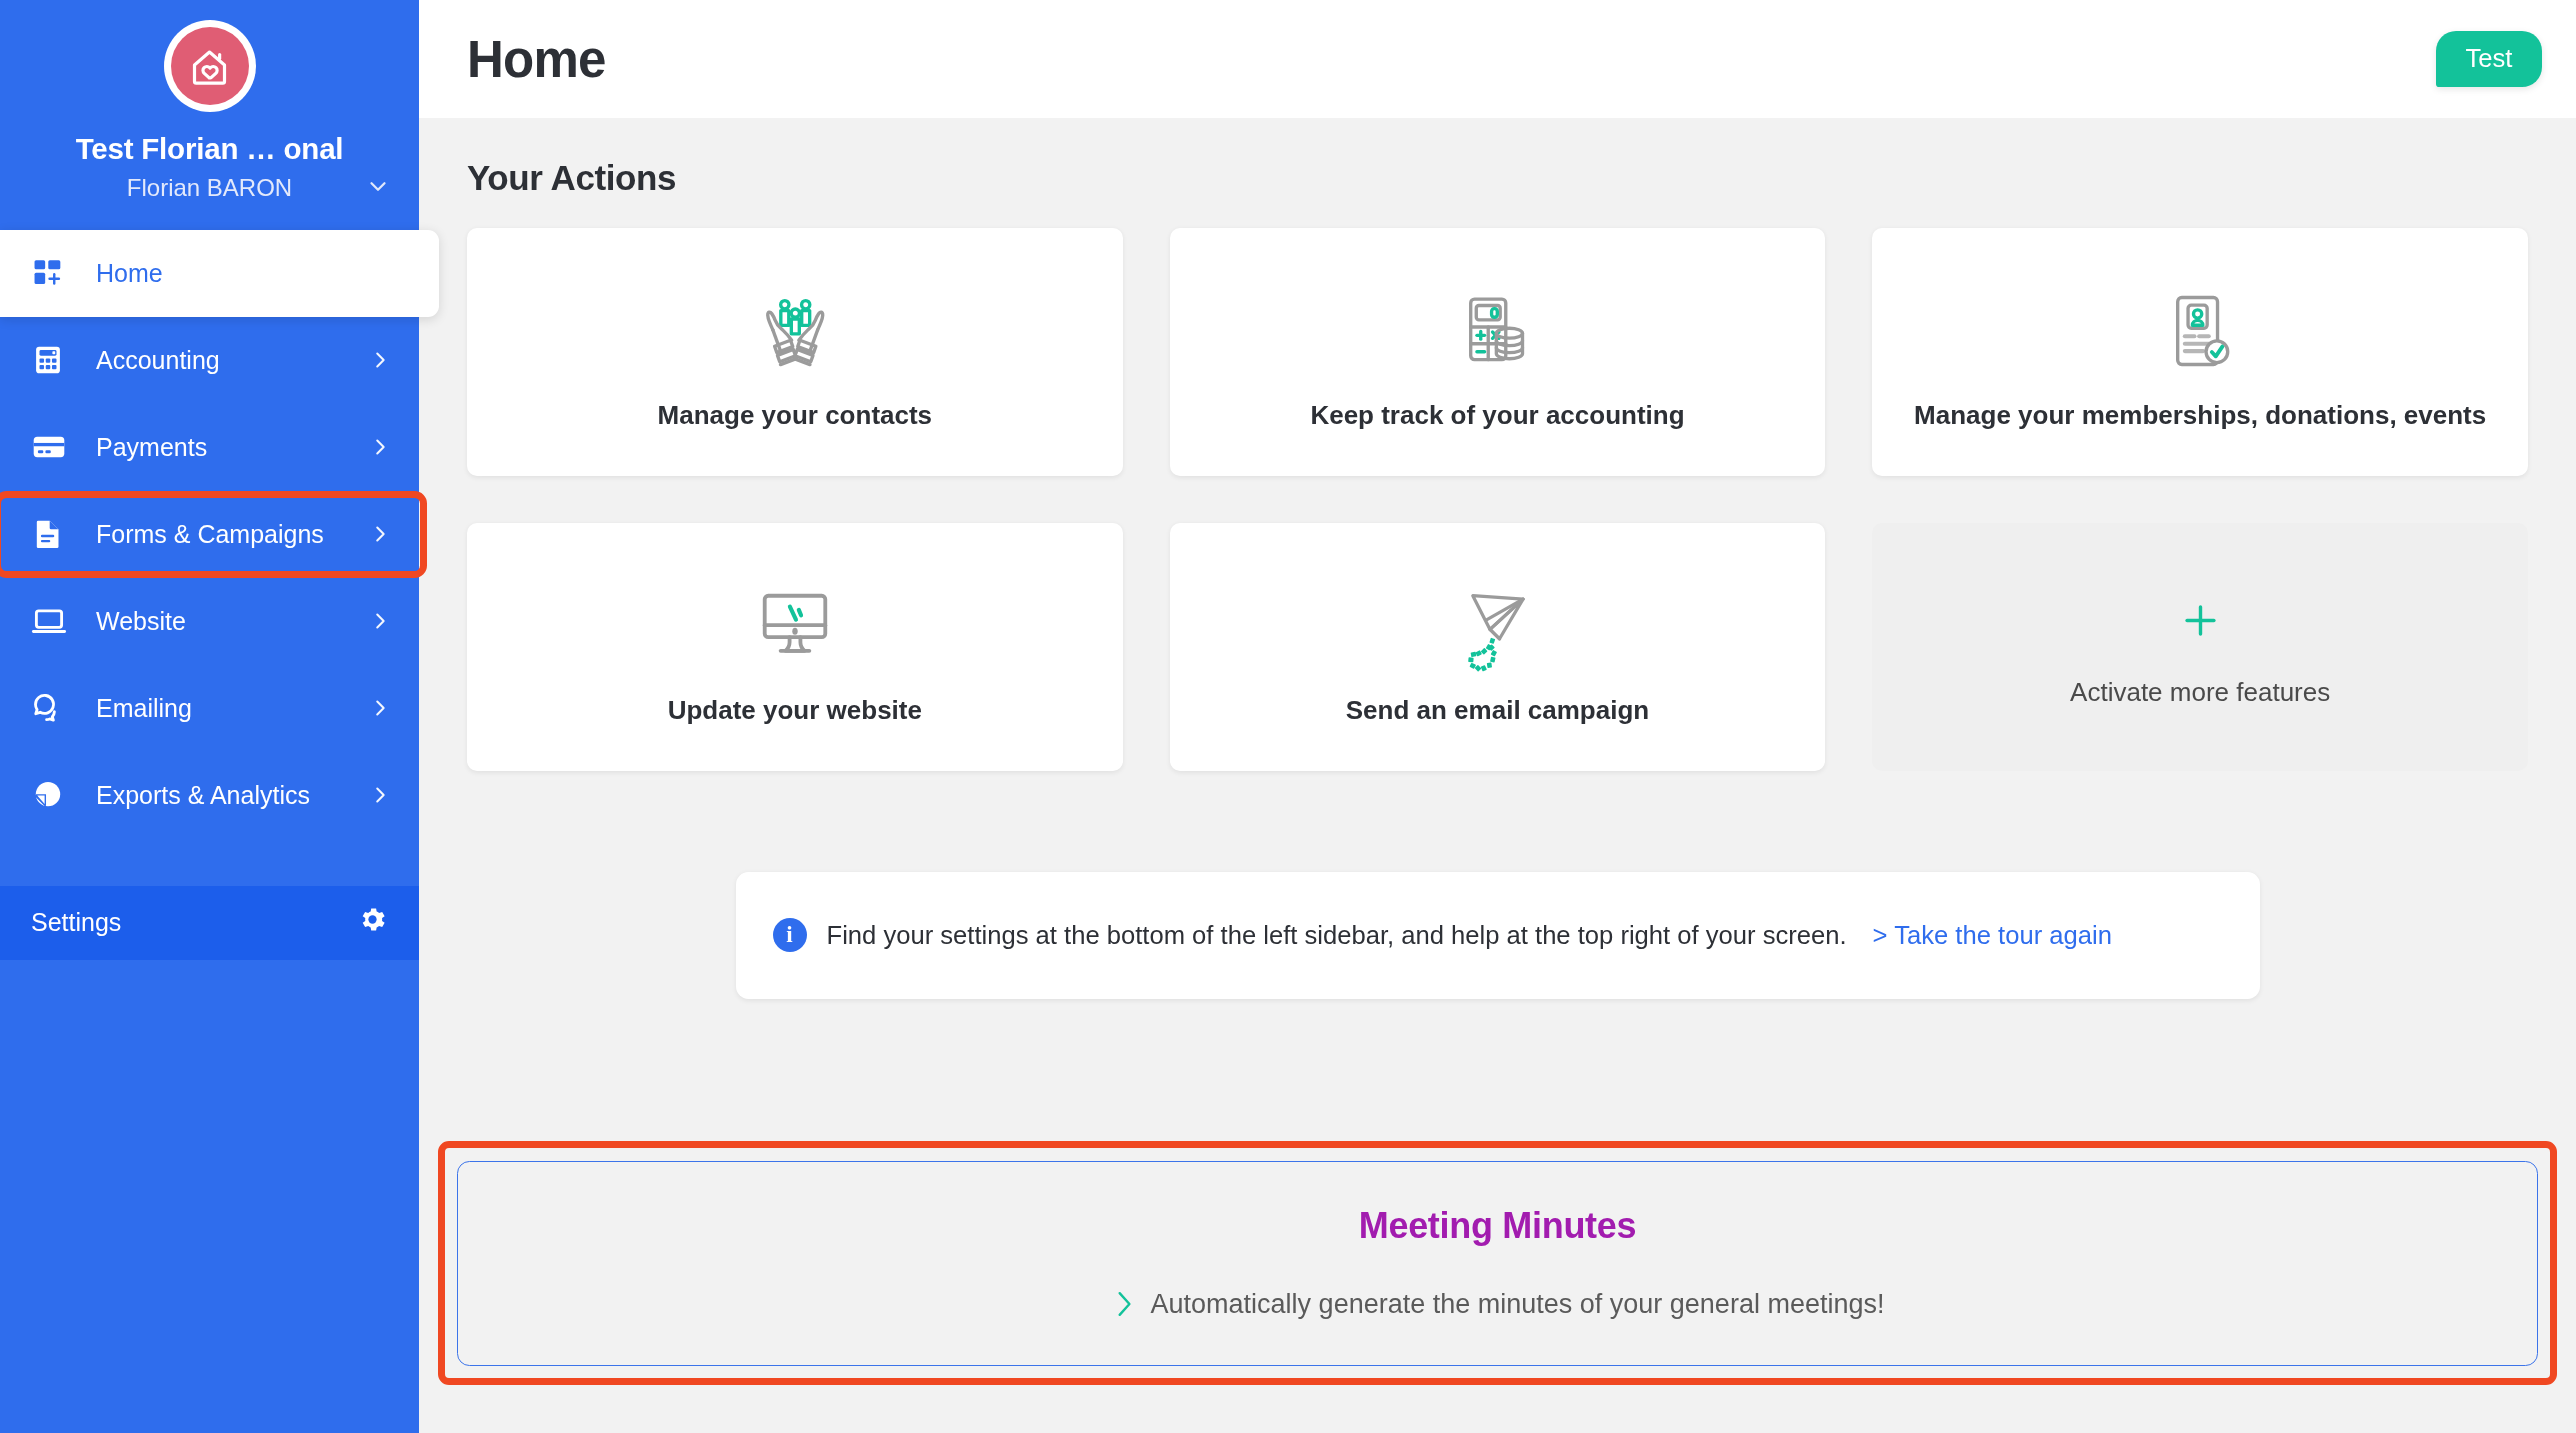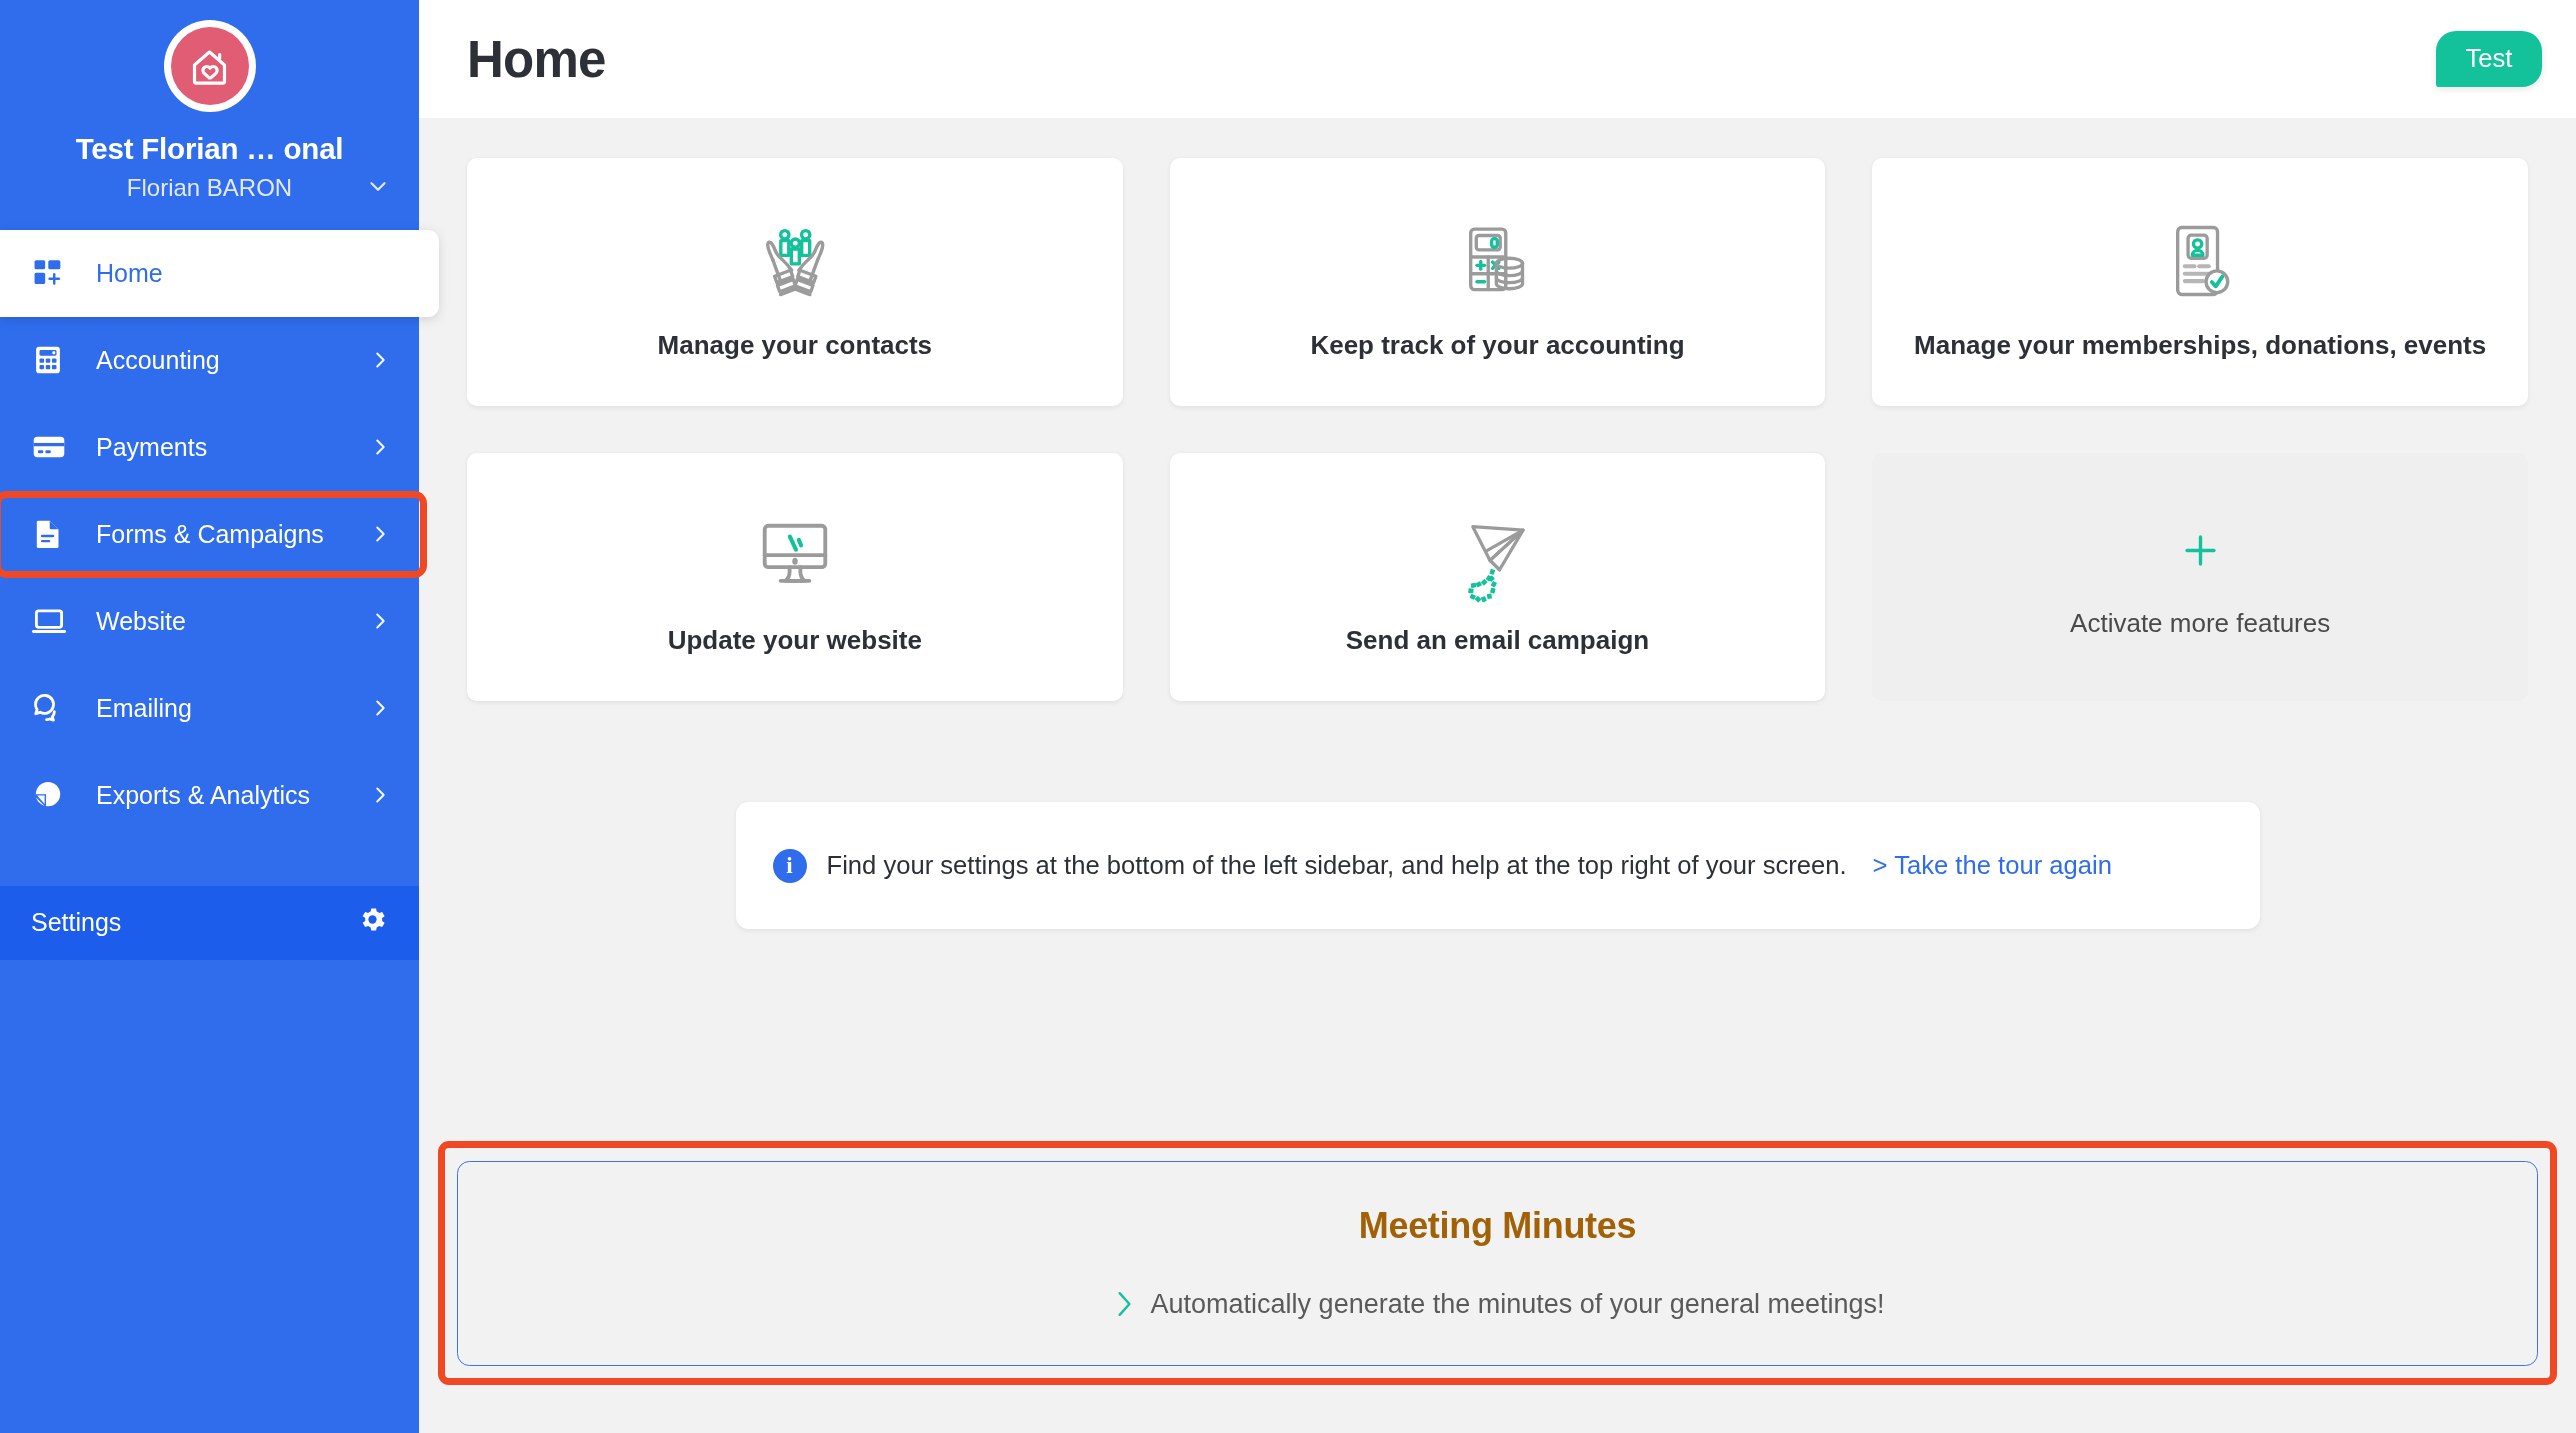--- a/index.html
+++ b/index.html
@@ -261,21 +261,21 @@
     height: 205px;
     display: flex;
     flex-direction: column;
     align-items: center;
     justify-content: center;
     cursor: pointer;
   }
   .mm-title {
     font-size: 36px;
     font-weight: bold;
-    color: #a16207;
+    color: #a21caf;
     letter-spacing: -0.3px;
   }
   .mm-sub-row {
     display: flex;
     align-items: center;
     margin-top: 40px;
   }
   .mm-chevron { margin-right: 14px; display: flex; align-items: center; }
   .mm-sub {
     font-size: 27px;
@@ -452,20 +452,21 @@
   </aside>
 
   <main class="main">
 
     <header class="topbar">
       <div class="page-title">Home</div>
       <button class="help-btn">Test</button>
     </header>
 
     <section class="content">
+      <div class="section-title">Your Actions</div>
 
       <div class="card-grid">
 
         <div class="action-card">
           <div class="card-icon">
             <svg width="102" height="102" viewBox="0 0 64 64" fill="none">
               <g stroke="#13c29a" stroke-width="2.1" stroke-linecap="round" stroke-linejoin="round">
                 <path d="M23 15.5a2.6 2.6 0 1 1 5.2 0 2.6 2.6 0 0 1-5.2 0z"></path>
                 <path d="M23.1 19.2h5v9.3h-5z"></path>
                 <path d="M29.6 20.8a2.6 2.6 0 1 1 5.2 0 2.6 2.6 0 0 1-5.2 0z"></path>

